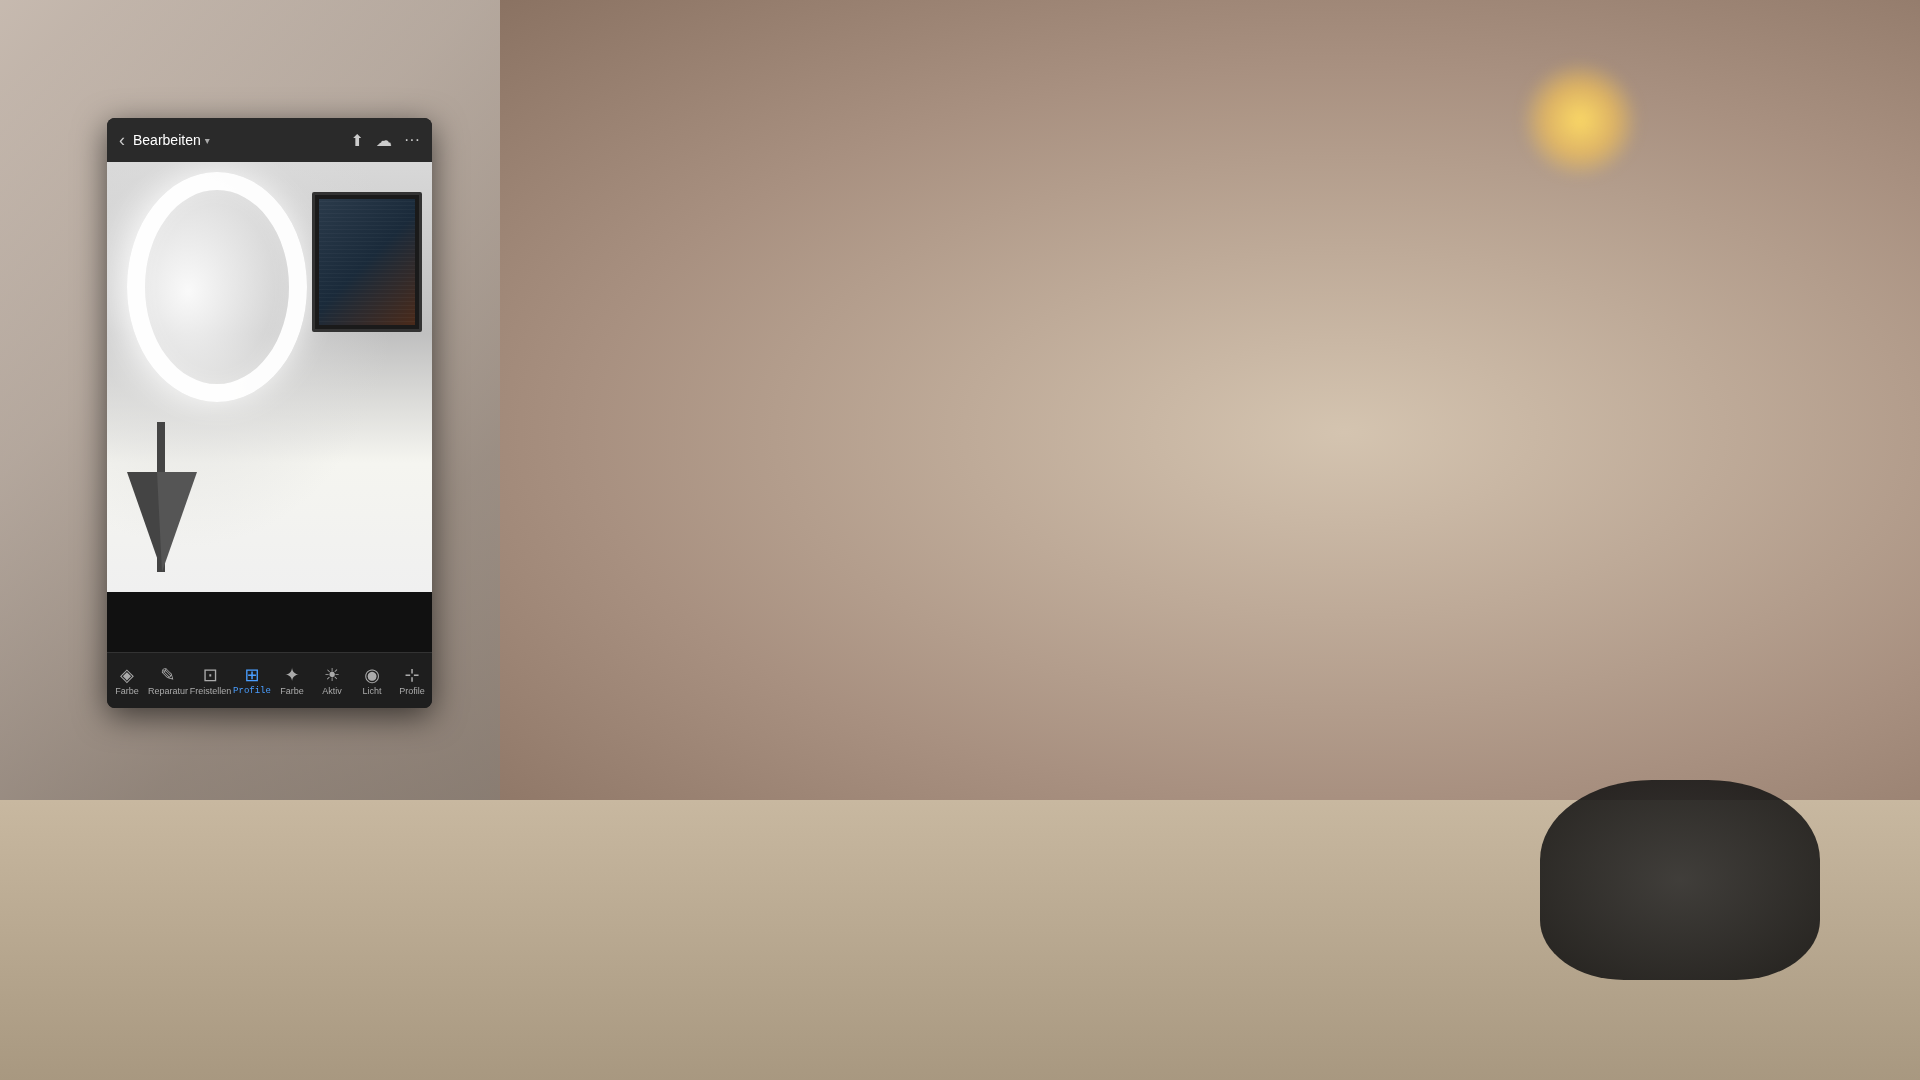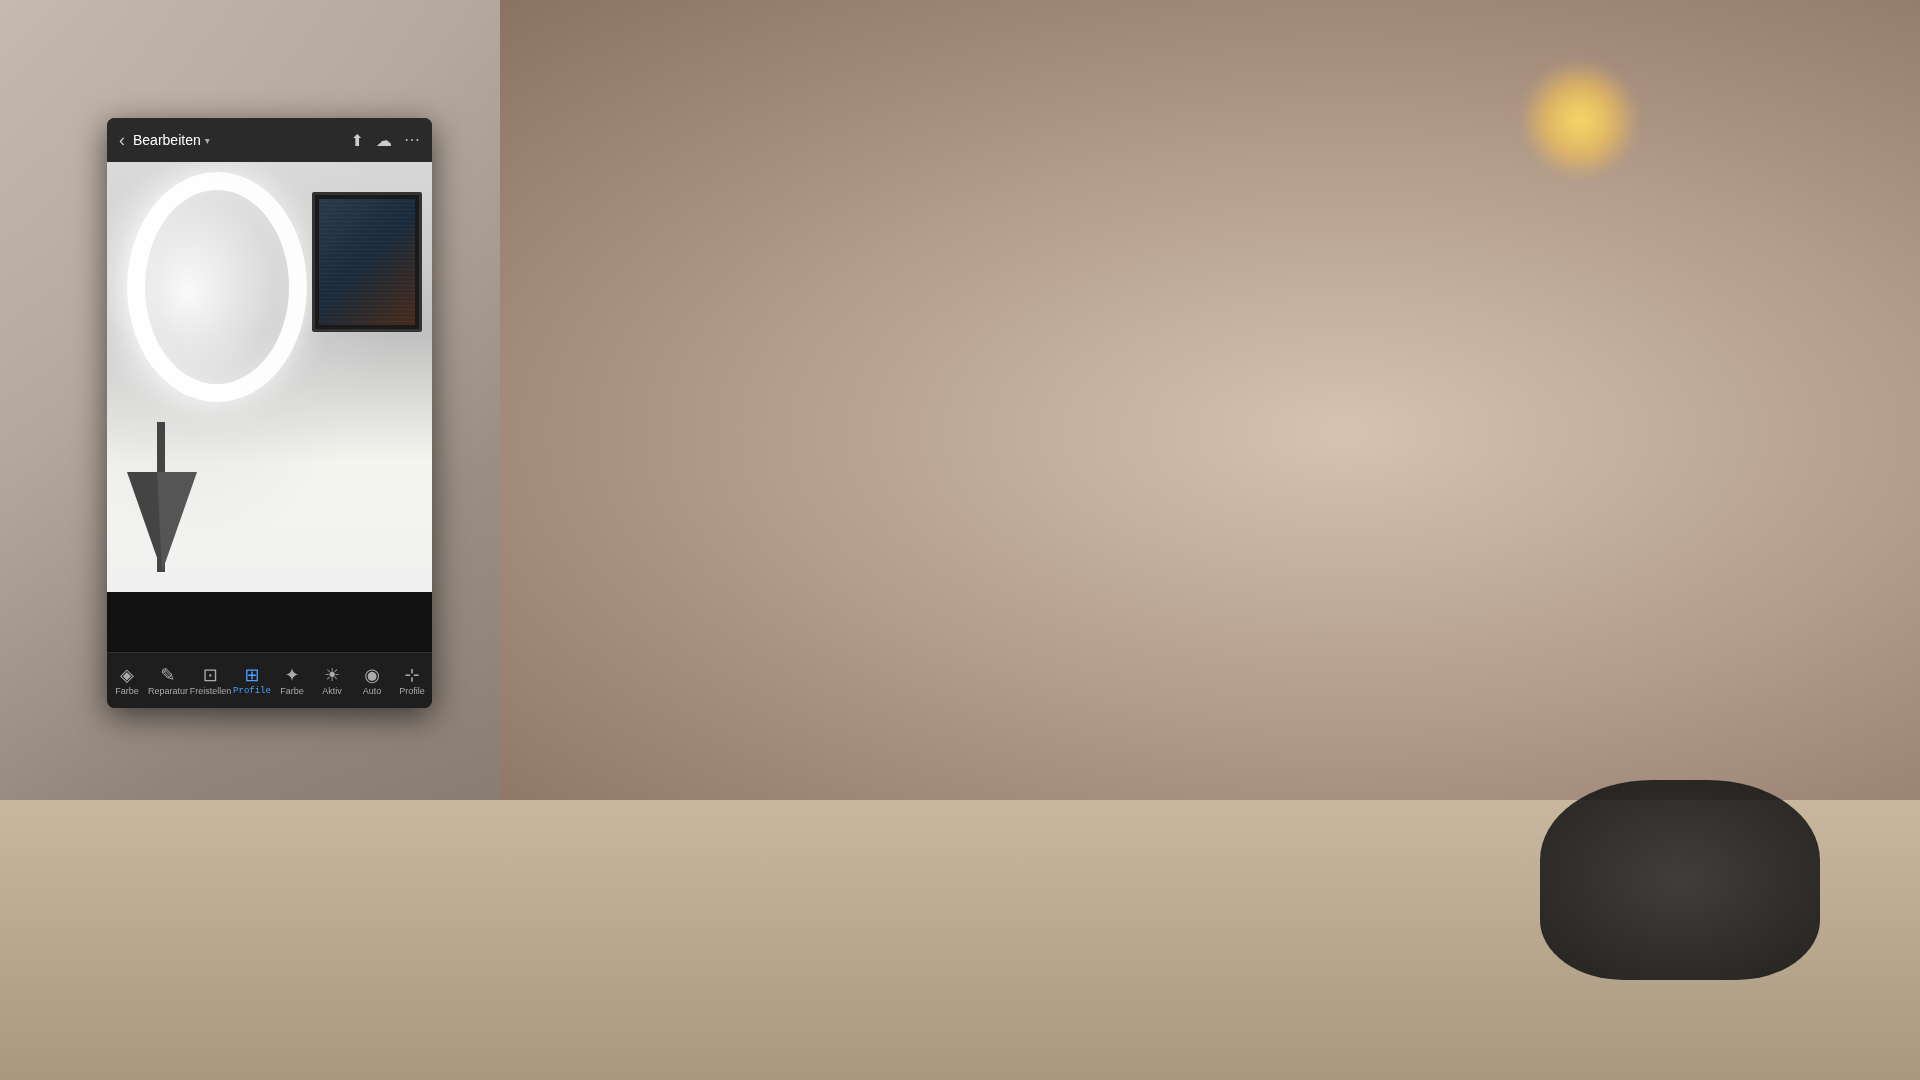--- a/index.html
+++ b/index.html
@@ -330,21 +330,21 @@
         <div class="toolbar-item">
           <span class="toolbar-icon-wrap">✦</span>
           <span class="toolbar-label">Farbe</span>
         </div>
         <div class="toolbar-item">
           <span class="toolbar-icon-wrap">☀</span>
           <span class="toolbar-label">Aktiv</span>
         </div>
         <div class="toolbar-item">
           <span class="toolbar-icon-wrap">◉</span>
-          <span class="toolbar-label">Auto</span>
+          <span class="toolbar-label">Licht</span>
         </div>
         <div class="toolbar-item">
           <span class="toolbar-icon-wrap">⊹</span>
           <span class="toolbar-label">Profile</span>
         </div>
       </div>
 
   </div>
 
 </div>

